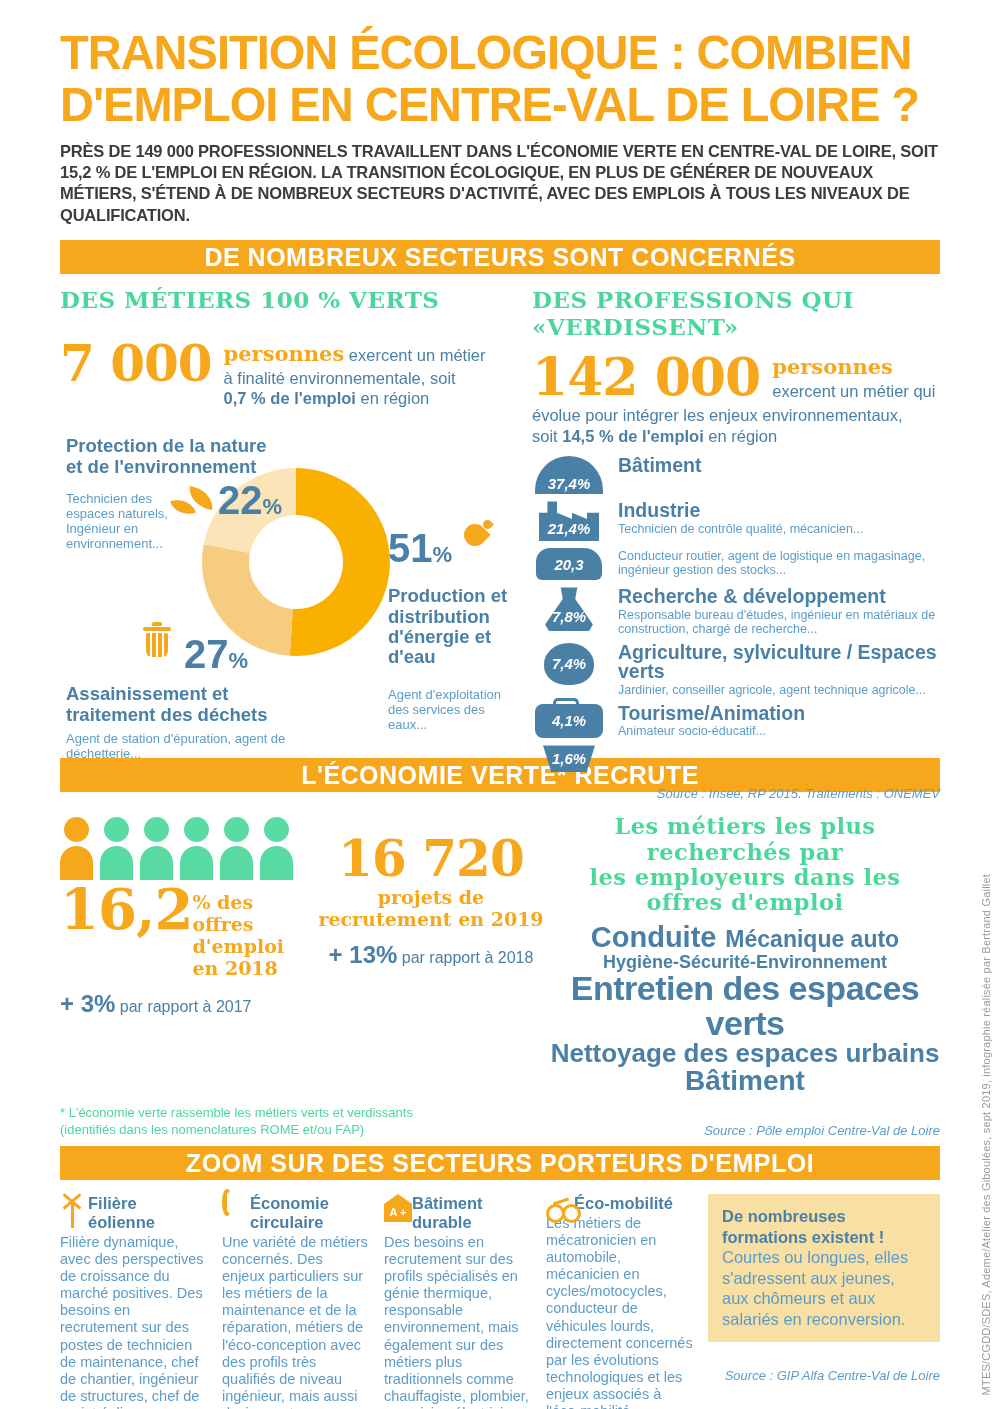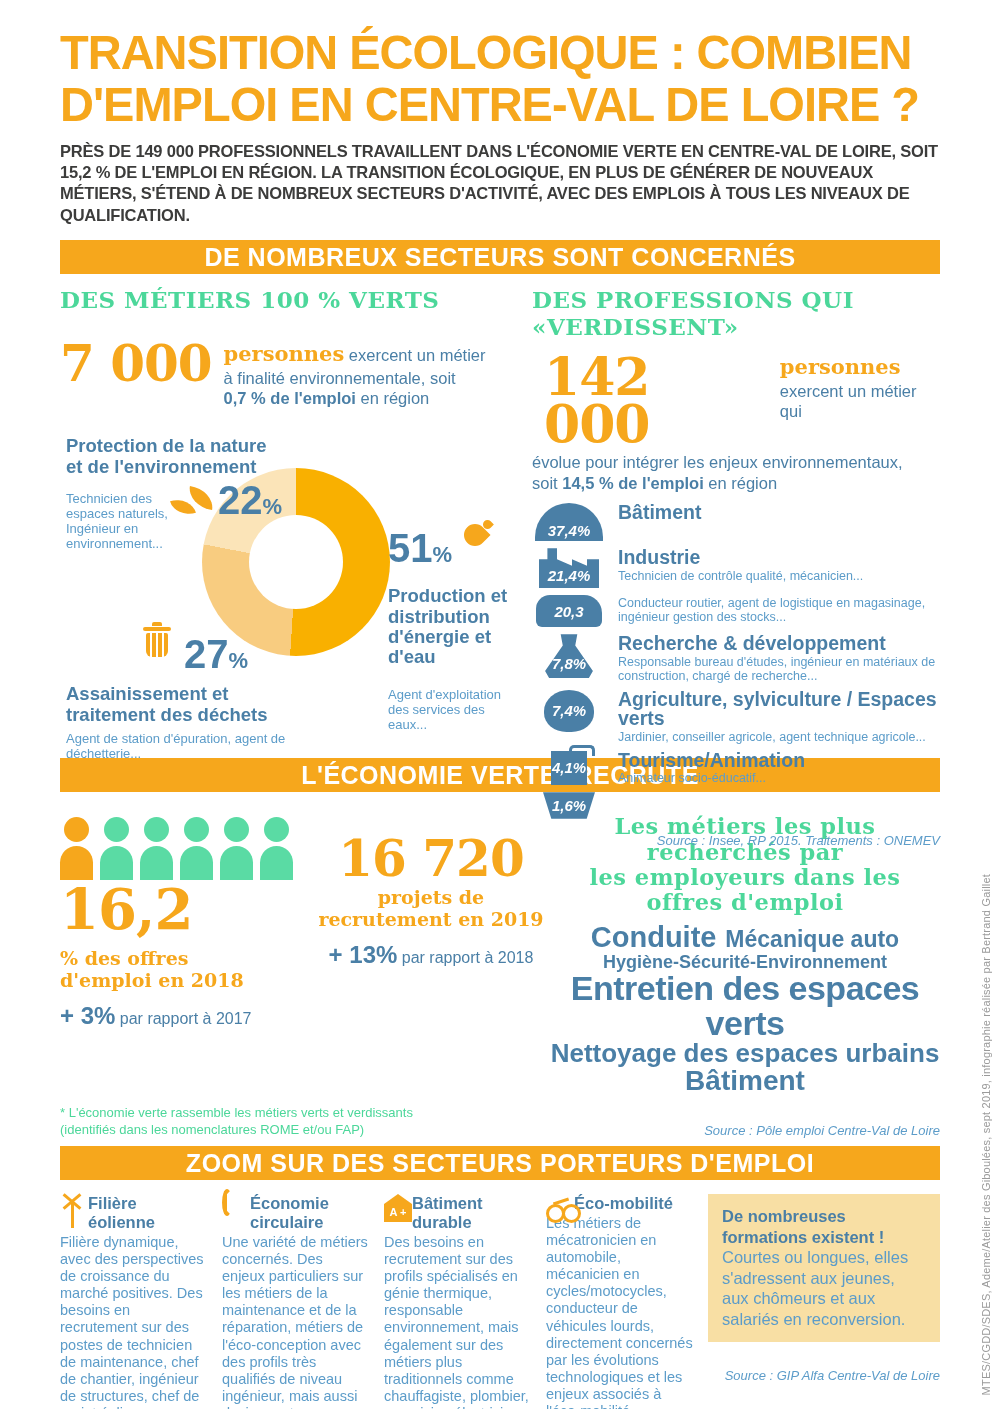--- a/index.html
+++ b/index.html
@@ -23,21 +23,21 @@
   .cols{display:flex;gap:20px;margin-top:12px;height:468px;}
   .col-l{width:452px;flex-shrink:0;position:relative;}
   .col-r{flex:1;position:relative;}
   .mint-h{color:var(--mint);font-weight:bold;font-size:23px;letter-spacing:0.5px;}
   .stat{display:flex;gap:12px;margin-top:28px;}
   .stat .num{color:var(--orange);font-weight:bold;font-size:50px;line-height:0.9;letter-spacing:-1px;}
   .stat-txt{color:var(--blue);font-size:16.5px;line-height:1.25;}
   .stat-txt .pers{color:var(--orange);font-weight:bold;font-size:21px;font-family:"DejaVu Serif",serif;}
   .stat-txt b{color:var(--blue);}
   .col-r .stat{margin-top:14px;}
-  .col-r .stat .num{font-size:52px;margin-left:12px;}
+  .col-r .stat .num{font-size:52px;}
   .verd-lines{color:var(--blue);font-size:16.5px;line-height:1.25;margin-top:4px;}
 
   
   .donut-zone{position:absolute;left:0;top:150px;width:452px;height:318px;}
   .donut{position:absolute;left:142px;top:32px;width:188px;height:188px;border-radius:50%;}
   .donut .hole{position:absolute;left:50%;top:50%;width:94px;height:94px;border-radius:50%;background:#fff;transform:translate(-50%,-50%);}
   .dlabel{position:absolute;color:var(--blue);font-weight:bold;font-size:18.5px;line-height:1.1;}
   .dsub{position:absolute;color:var(--blueL);font-size:13px;line-height:1.15;}
   .dpct{position:absolute;color:var(--blue);font-weight:bold;font-size:40px;line-height:1;z-index:3;}
   .dpct .sign{font-size:22px;}
@@ -63,35 +63,35 @@
   .sicon{width:74px;flex-shrink:0;display:flex;justify-content:center;align-items:center;position:relative;}
   .sname{color:var(--blue);font-weight:bold;font-size:19.5px;line-height:1;}
   .sjobs{color:var(--blueL);font-size:12.5px;line-height:1.12;margin-top:1px;}
   .badge{position:relative;background:var(--blue);color:#fff;display:flex;align-items:center;justify-content:center;}
   .badge .pct{color:#fff;font-weight:bold;font-style:italic;font-size:15px;white-space:nowrap;}
   .b-dome{width:68px;height:38px;border-radius:68px 68px 0 0;align-items:flex-end;padding-bottom:2px;}
   .b-factory{width:60px;height:40px;clip-path:polygon(0% 100%,0% 28%,14% 28%,14% 0%,30% 0%,30% 28%,55% 44%,55% 28%,80% 44%,80% 28%,100% 28%,100% 100%);align-items:flex-end;padding-bottom:4px;}
   .b-car{width:66px;height:32px;border-radius:14px 18px 6px 6px;}
   .b-flask{width:52px;height:44px;clip-path:polygon(34% 0,66% 0,62% 26%,96% 84%,88% 100%,12% 100%,4% 84%,38% 26%);align-items:flex-end;padding-bottom:6px;}
   .b-plants{width:50px;height:42px;border-radius:50% 50% 45% 45%;}
-  .b-suitcase{width:36px;height:34px;border-radius:0;align-items:center;}
+  .b-suitcase{width:68px;height:34px;border-radius:8px;align-items:center;}
   .b-suitcase::before{content:"";position:absolute;top:-6px;left:18px;width:20px;height:8px;border:3px solid var(--blue);border-bottom:none;border-radius:5px 5px 0 0;}
   .b-cart{width:52px;height:34px;clip-path:polygon(0 0,100% 0,84% 78%,16% 78%);align-items:flex-start;padding-top:5px;}
   .b-cart::after{content:"";position:absolute;bottom:-1px;left:10px;width:8px;height:8px;border-radius:50%;background:var(--blue);box-shadow:22px 0 0 var(--blue);}
   .src{color:var(--blueL);font-style:italic;font-size:13px;text-align:right;}
 
   
   .sec2{display:flex;margin-top:16px;}
   .offres{width:252px;flex-shrink:0;}
   .persons{display:flex;gap:7px;height:64px;margin-top:8px;}
   .person{position:relative;width:33px;align-self:flex-end;}
   .person .bod{position:absolute;bottom:0;width:33px;height:34px;border-radius:17px 17px 0 0;background:var(--mint2);}
   .person .hed{position:absolute;bottom:38px;left:4px;width:25px;height:25px;border-radius:50%;background:var(--mint2);}
   .person.first .bod,.person.first .hed{background:var(--orange);}
-  .bignum-row{display:flex;gap:8px;margin-top:6px;flex-direction:column;}
+  .bignum-row{display:flex;margin-top:6px;}
   .bignum{color:var(--orange);font-weight:bold;font-size:56px;line-height:0.85;letter-spacing:-1px;}
   .bignum-side{color:var(--orange);font-weight:bold;font-size:19px;line-height:1.15;padding-top:6px;}
   .delta{margin-top:10px;color:var(--blue);font-size:16px;}
   .delta b{font-size:24px;}
   .projets{width:238px;flex-shrink:0;padding-top:30px;text-align:center;}
   .projets .bignum{font-size:50px;}
   .projets .plabel{color:var(--orange);font-weight:bold;font-size:19px;line-height:1.15;margin-top:6px;}
   .cloudwrap{flex:1;padding-top:6px;}
   .cloud-title{color:var(--mint);font-weight:bold;font-size:22.5px;line-height:1.12;text-align:center;letter-spacing:0.5px;}
   .cloud{margin-top:8px;text-align:center;color:var(--blue);font-weight:bold;line-height:1.02;}

